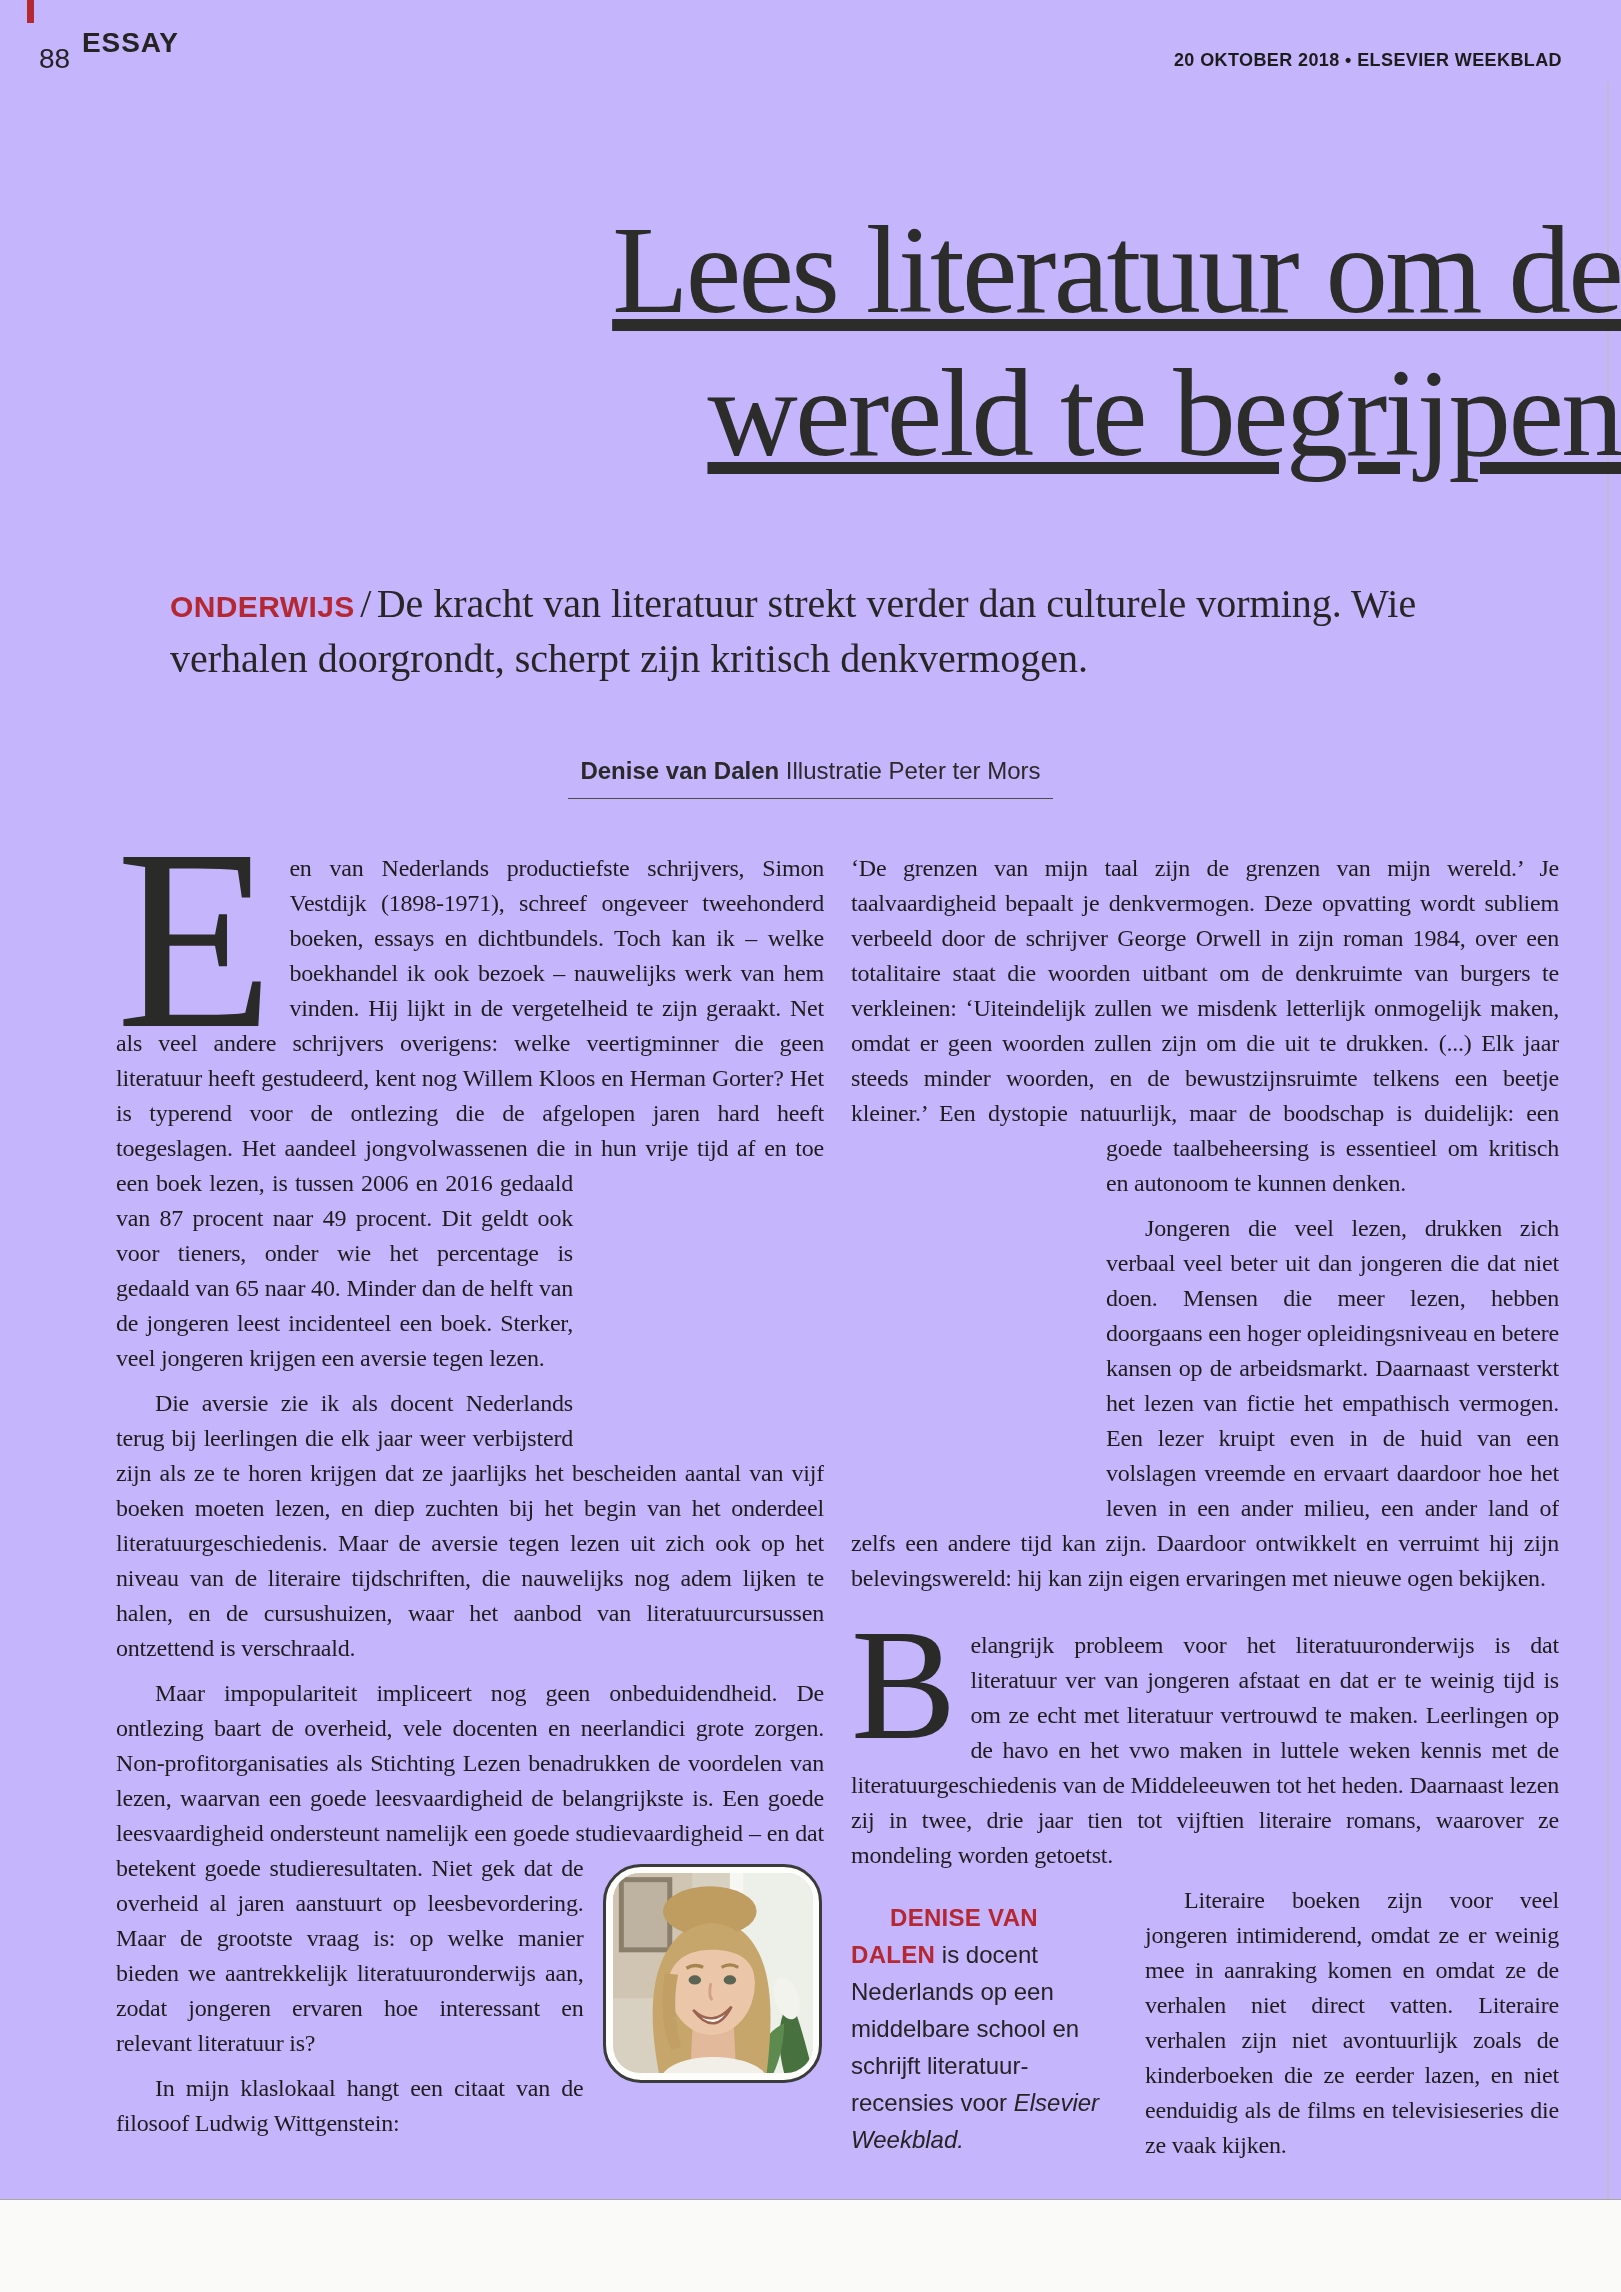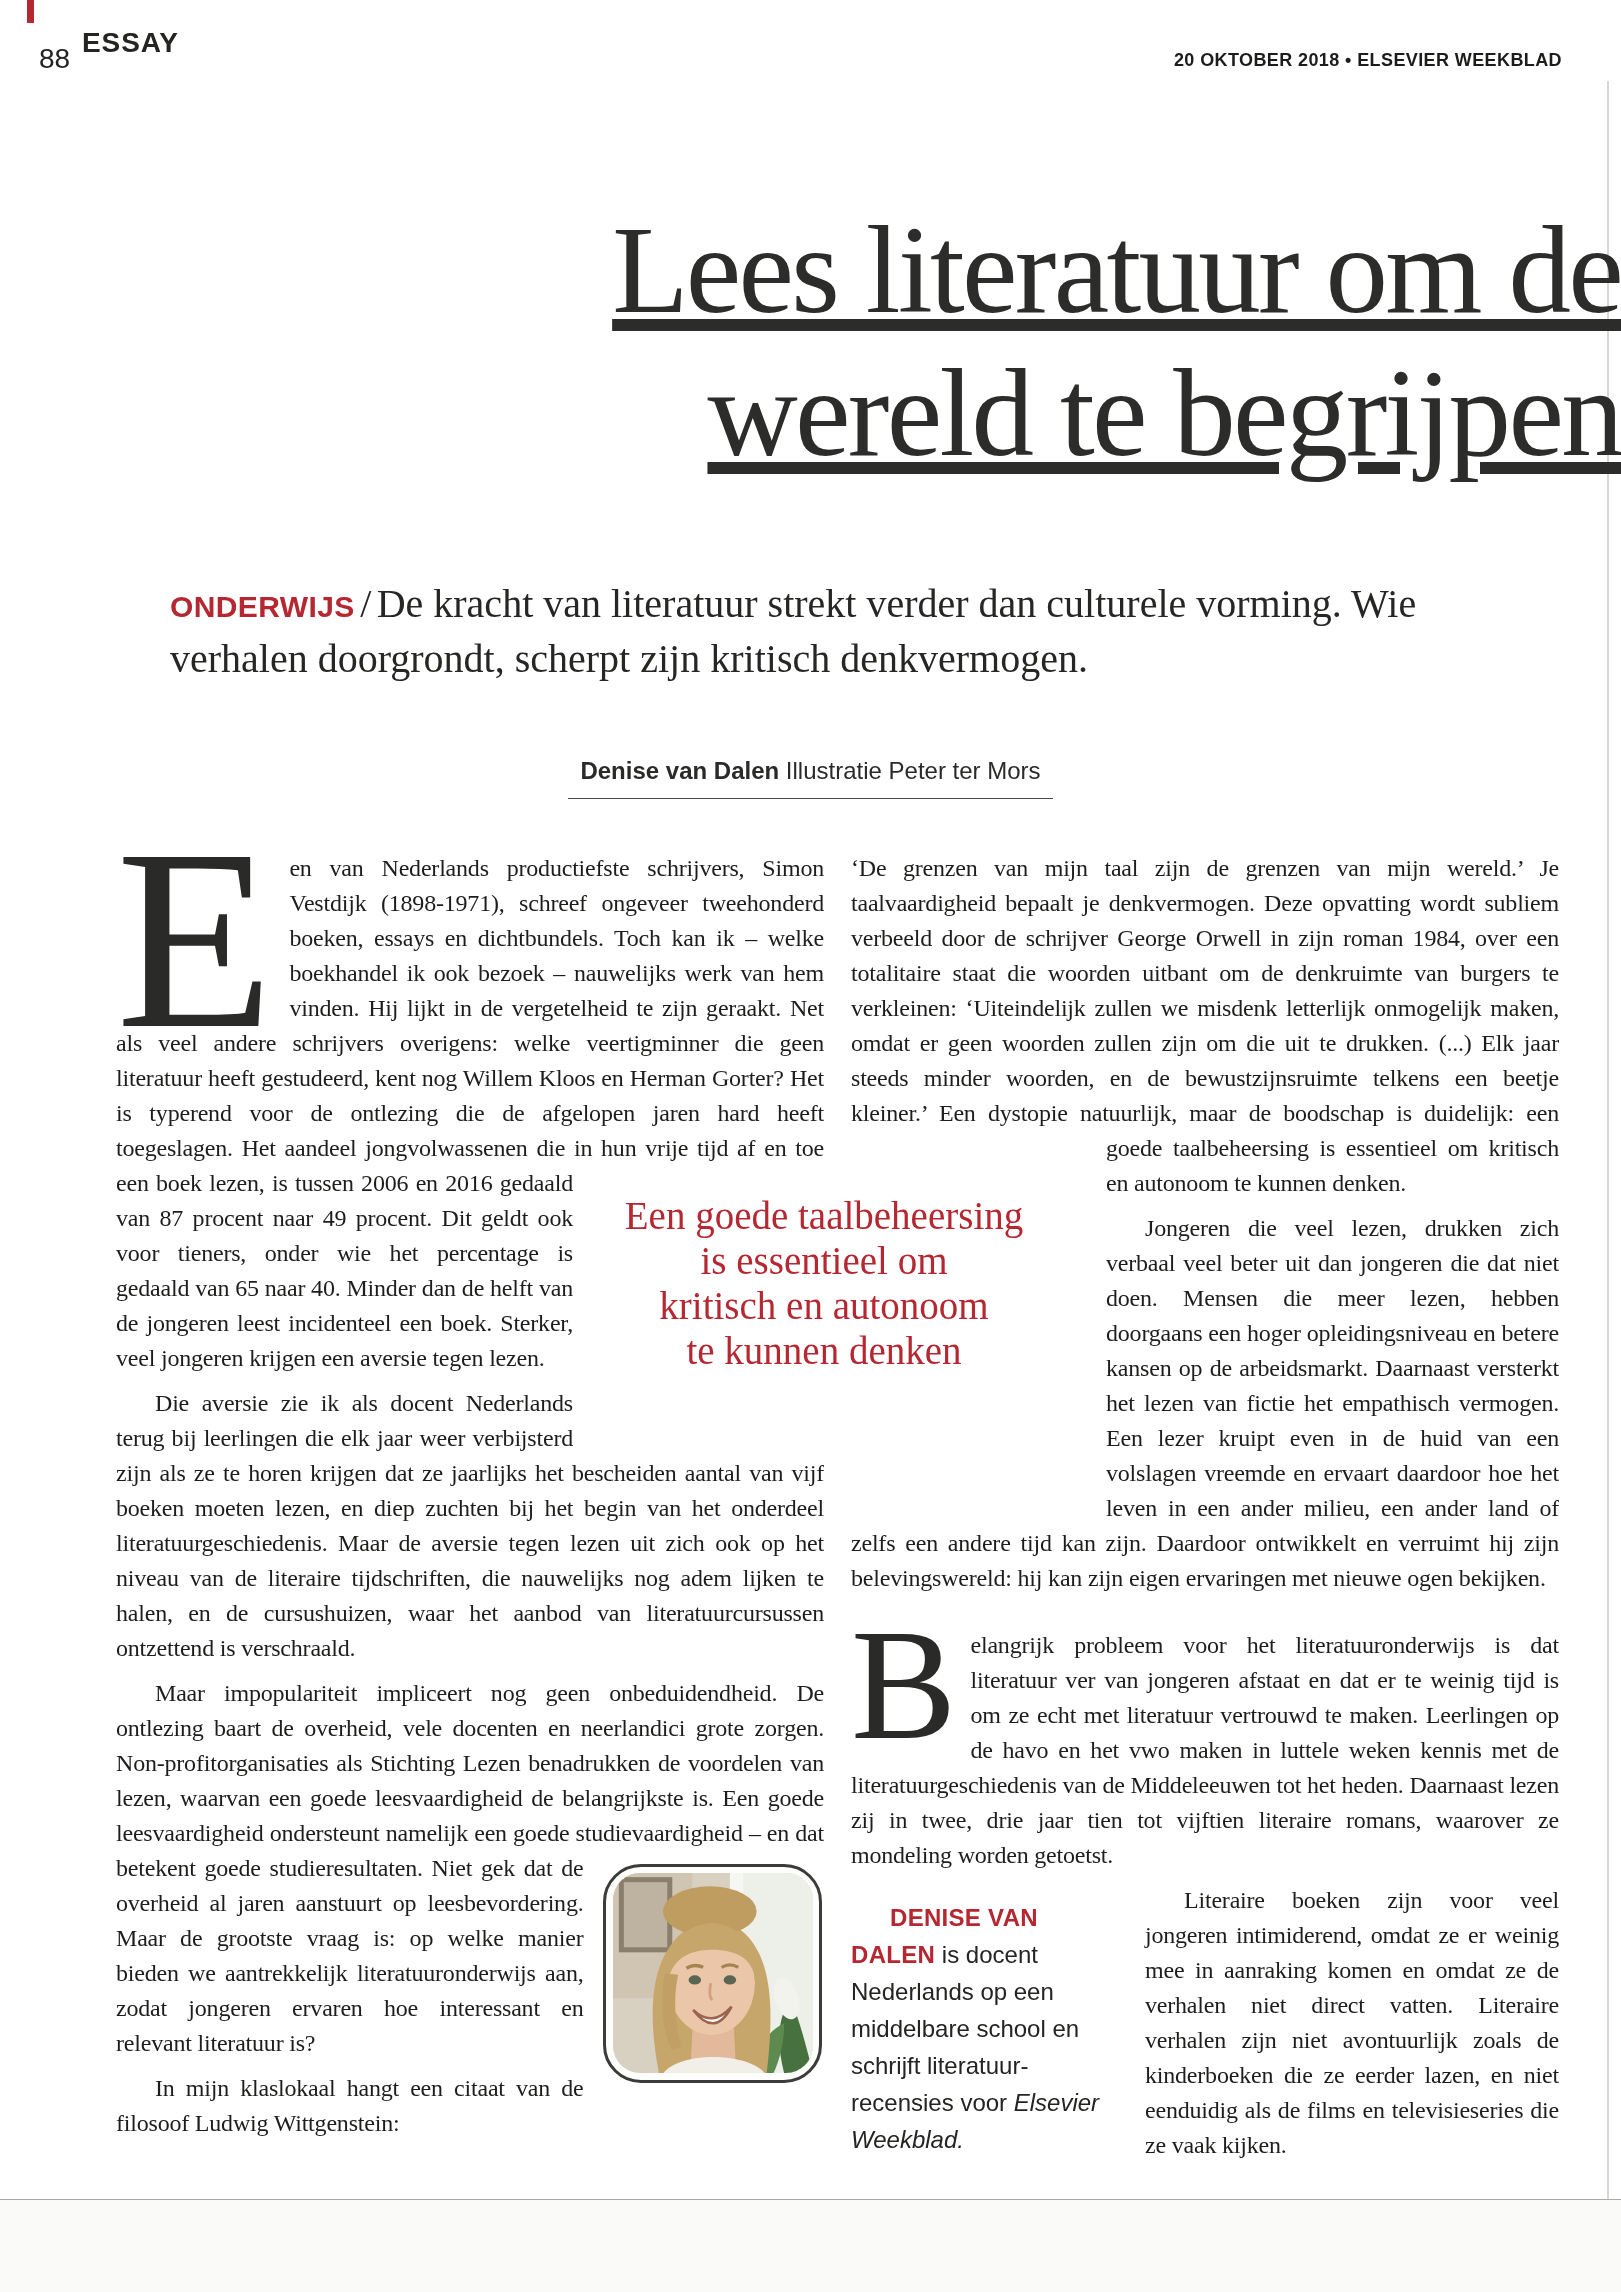--- a/index.html
+++ b/index.html
@@ -1,18 +1,18 @@
 <!DOCTYPE html>
 <html lang="nl" style="--accent: #b52731;font-size:14.3px"><head>
 <meta charset="utf-8">
 <style>
   html,body{margin:0;padding:0;background:#e8e6e1;}
   .page{
     position:relative;width:1621px;height:2293px;margin:0 auto;
-    background:#ffffff;overflow:hidden;
+    background:#c4b5fd;overflow:hidden;
     font-family:"Liberation Serif","DejaVu Serif",serif;color:#1d1d1b;
   }
   
   .corner-tick{position:absolute;left:27px;top:0;width:7.2px;height:23px;background:var(--accent,#b52731);}
   .edge-line{position:absolute;right:12.5px;top:81px;bottom:94px;width:1.8px;background:#bdbcb7;opacity:.6;}
   .seam{position:absolute;left:0;right:0;top:2199px;height:1.8px;background:#a9a8a3;}
   .below-seam{position:absolute;left:0;right:0;top:2200px;bottom:0;background:#fafbf9;}
   
   .hdr-num{position:absolute;left:39px;top:43px;font-family:"Liberation Sans",sans-serif;
     font-size:28px;color:#222;}
@@ -142,21 +142,15 @@
       <span>Jongeren die veel lezen, drukken zich verbaal veel beter uit dan jongeren die dat niet doen. Mensen die meer lezen, hebben doorgaans een hoger opleidingsniveau en betere kansen op de arbeidsmarkt. Daarnaast versterkt het lezen van fictie het empathisch vermogen. Een lezer kruipt even in de huid van een volslagen vreemde en ervaart daardoor hoe het leven in een ander milieu, een ander land of zelfs een andere tijd kan zijn. Daardoor ontwikkelt en verruimt hij zijn belevingswereld: hij kan zijn eigen ervaringen met nieuwe ogen bekijken.</span>
     </p>
     <p class="gap-top">
       <span class="dropcap-b">B</span><span>elangrijk probleem voor het literatuuronderwijs is dat literatuur ver van jongeren afstaat en dat er te weinig tijd is om ze echt met literatuur vertrouwd te maken. Leerlingen op de havo en het vwo maken in luttele weken kennis met de literatuurgeschiedenis van de Middeleeuwen tot het heden. Daarnaast lezen zij in twee, drie jaar tien tot vijftien literaire romans, waarover ze mondeling worden getoetst.</span>
     </p>
     <p class="indent">
       <span class="bio-float"><span class="bio-name">DENISE VAN DALEN</span><span> is docent Nederlands op een middelbare school en schrijft literatuur­recensies voor </span><span class="bio-pub">Elsevier Weekblad.</span></span><span>Literaire boeken zijn voor veel jongeren intimiderend, omdat ze er weinig mee in aanraking komen en omdat ze de verhalen niet direct vatten. Literaire verhalen zijn niet avontuurlijk zoals de kinderboeken die ze eerder lazen, en niet eenduidig als de films en televisieseries die ze vaak kijken.</span>
     </p>
   </div>
 
-  <div class="pull-quote">
-    <span>Een goede taalbeheersing</span>
-    <span>is essentieel om</span>
-    <span>kritisch en autonoom</span>
-    <span>te kunnen denken</span>
-  </div>
 
 </div>
 
 
 </body></html>

